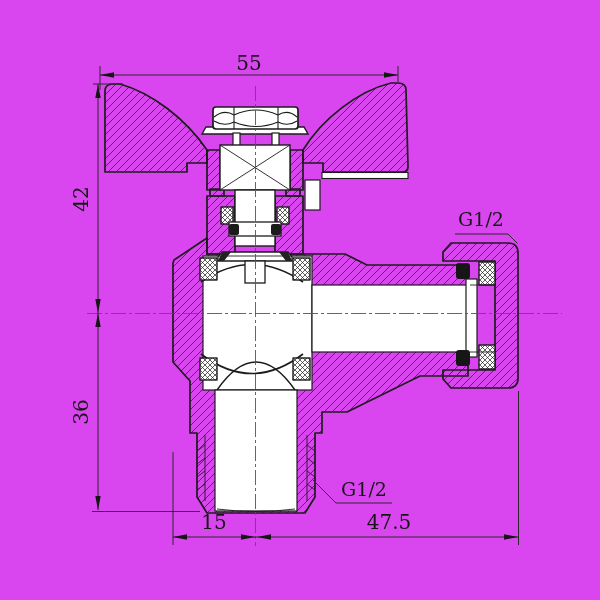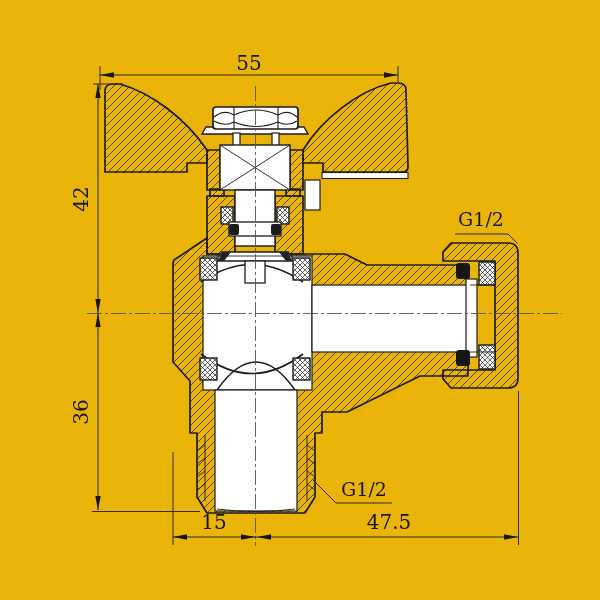--- a/index.html
+++ b/index.html
@@ -1,16 +1,16 @@
 <!DOCTYPE html>
 <html><head>
 <meta charset="utf-8">
 <style>
   html,body{margin:0;padding:0;background:#ffffff;}
-  .sheet{width:600px;height:600px;background:#eab308;position:relative;overflow:hidden;}
+  .sheet{width:600px;height:600px;background:#d946ef;position:relative;overflow:hidden;}
   svg{display:block;}
   text.dim{font-family:"DejaVu Serif","Liberation Serif",serif;font-size:20px;fill:#161616;}
   text.thr{font-family:"DejaVu Serif","Liberation Serif",serif;font-size:19px;fill:#161616;}
 </style>
 </head>
 <body>
 
 <div class="sheet">
 <svg width="600" height="600" viewBox="0 0 600 600">
   <defs>

